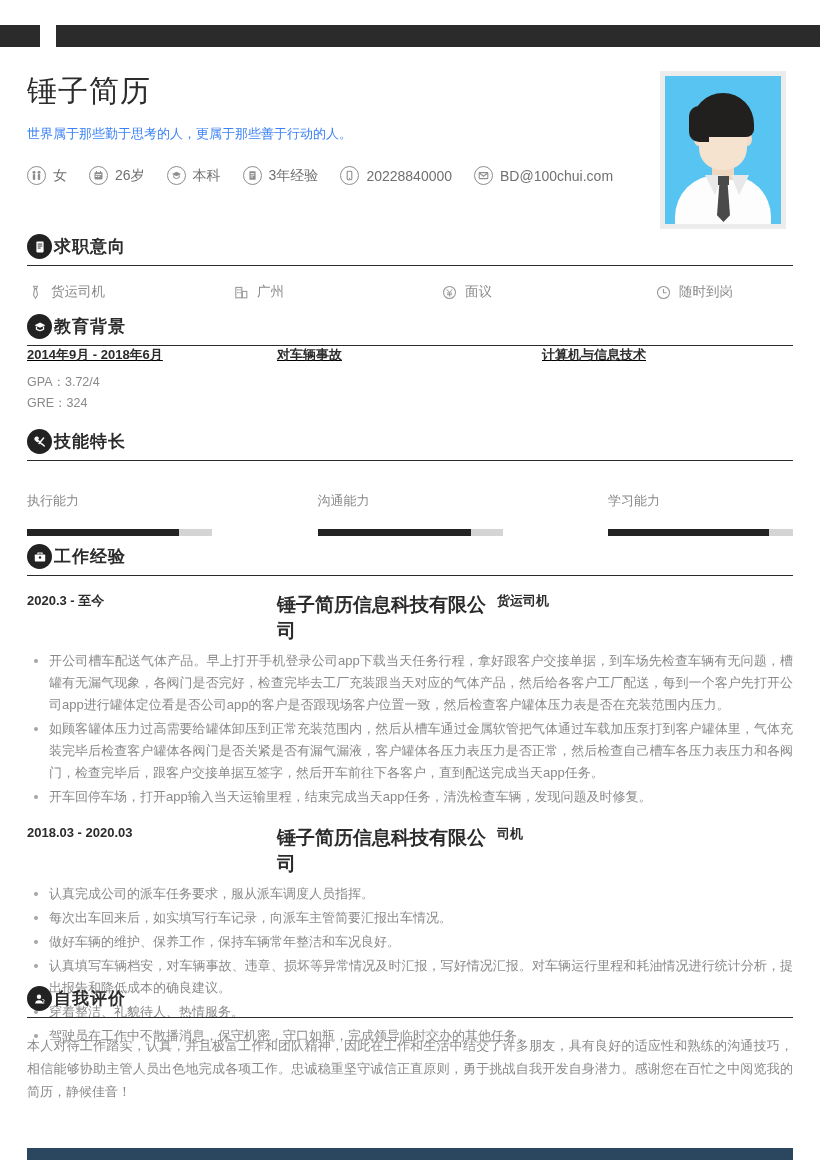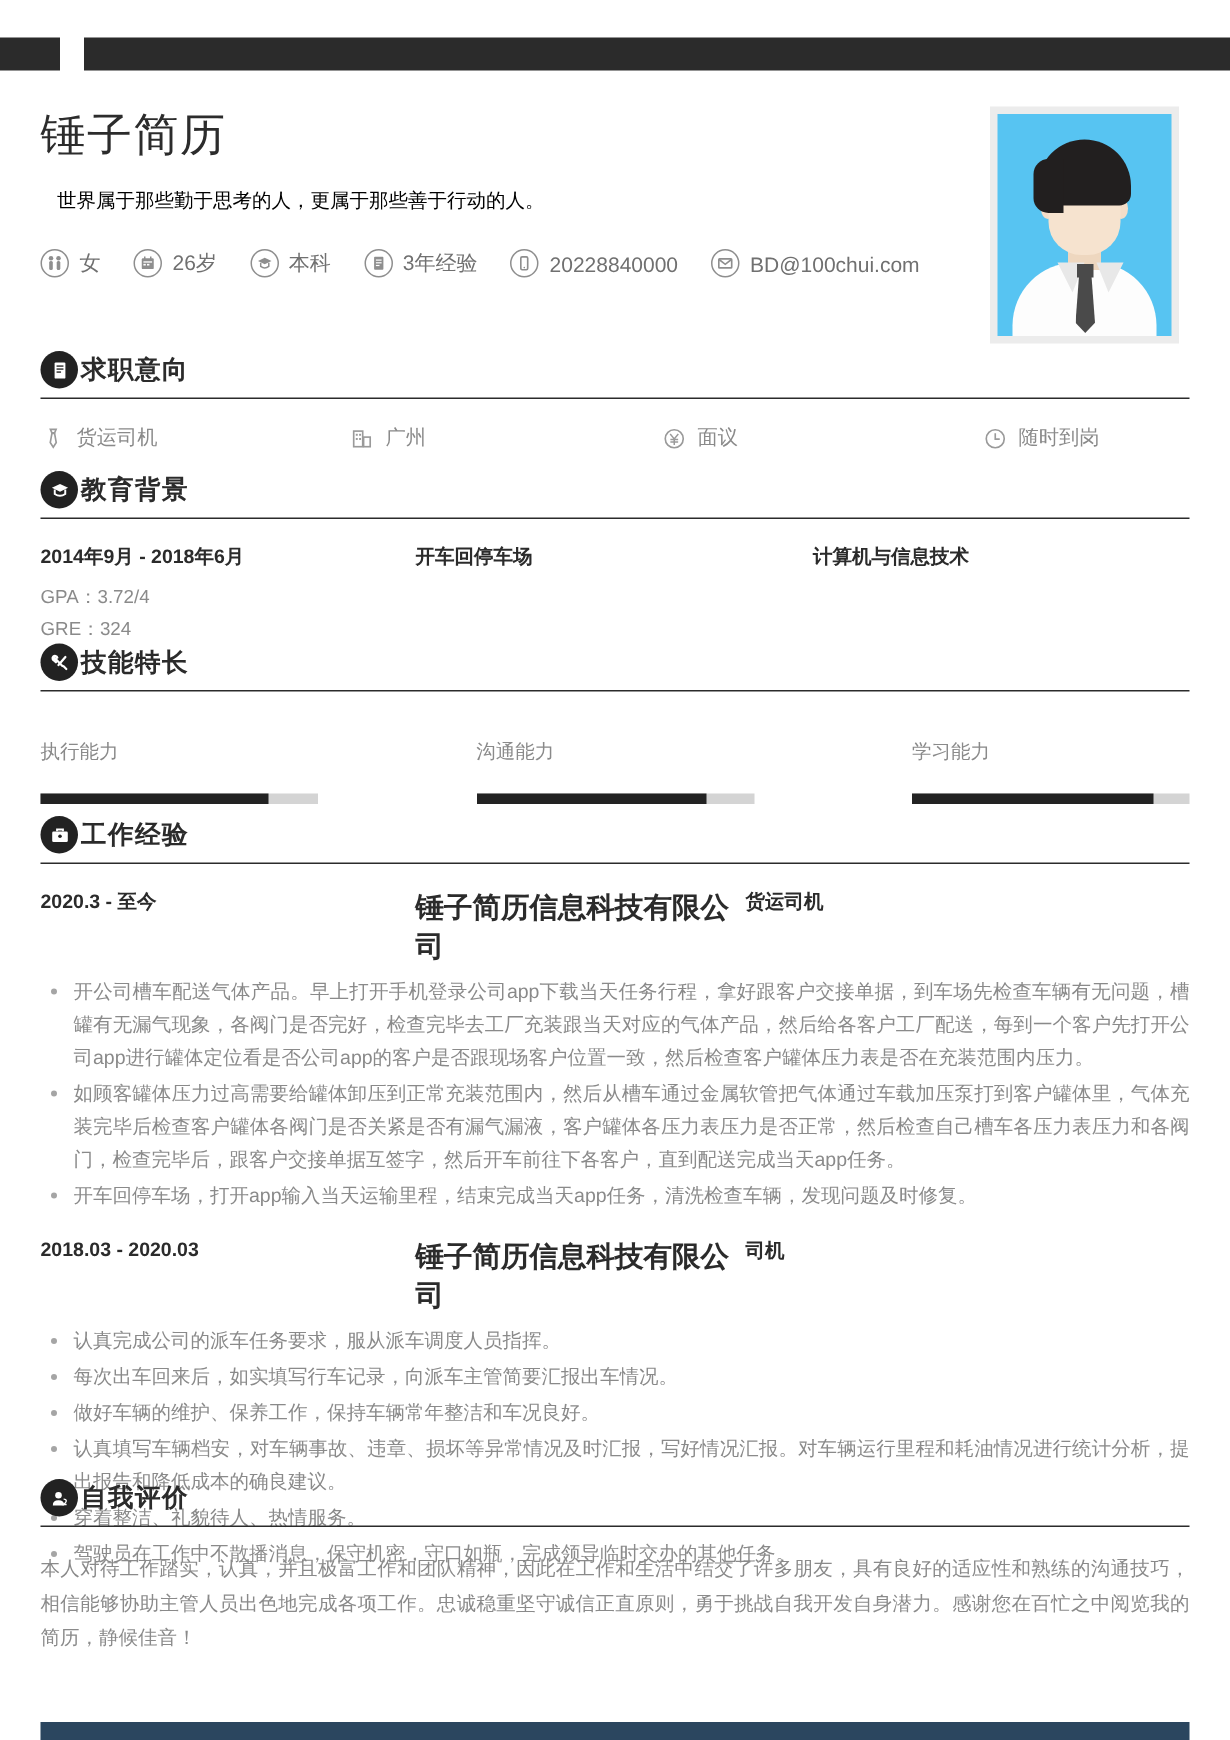--- a/index.html
+++ b/index.html
@@ -12,21 +12,21 @@
   .page { position:relative; width:820px; height:1160px; background:#fff; }
 
   
   .topbar { position:absolute; left:0; top:25px; width:820px; height:22px; }
   .topbar .seg-a { position:absolute; left:0; top:0; width:40px; height:22px; background:#2b2b2b; }
   .topbar .seg-b { position:absolute; left:56px; top:0; width:764px; height:22px; background:#2b2b2b; }
 
   
   .header { position:absolute; left:27px; top:72px; width:766px; }
   .name { font-size:30px; font-weight:400; color:#2c2c2c; letter-spacing:1px; line-height:38px; }
-  .motto { margin-top:14px; font-size:13px; color:#000000; line-height:20px;margin-left:11px; }
+  .motto { margin-top:14px; font-size:13px; color:#3b82f6; line-height:20px; }
 
   .infoline { margin-top:22px; display:flex; align-items:center; flex-wrap:nowrap; }
   .infoitem { display:flex; align-items:center; margin-right:22px; white-space:nowrap; }
   .infoitem .txt { font-size:14px; color:#707070; margin-left:7px; }
 
   .cicon { width:19px; height:19px; border-radius:50%; border:1.4px solid #8e8e8e;
            display:flex; align-items:center; justify-content:center; flex:0 0 auto; }
   .cicon svg { display:block; }
 
   
@@ -63,21 +63,21 @@
   .sec-title { font-size:17px; font-weight:bold; color:#2b2b2b; margin-left:2px; letter-spacing:1px; }
   .sec-rule { margin-top:6px; border-bottom:1.6px solid #2b2b2b; width:100%; }
 
   
   .intent-row { margin-top:17px; display:flex; }
   .intent-cell { display:flex; align-items:center; }
   .intent-cell .txt { font-size:13.5px; color:#8a8a8a; margin-left:7px; white-space:nowrap; }
   .gicon { width:17px; height:17px; flex:0 0 auto; display:flex; align-items:center; justify-content:center; }
 
   
-  .edu-row { margin-top:16px; display:flex; }
+  .edu-row { margin-top:0; display:flex;text-decoration:underline; }
   .edu-date { width:250px; font-size:13px; font-weight:bold; color:#2b2b2b; }
   .edu-school { width:265px; font-size:13px; font-weight:bold; color:#2b2b2b; }
   .edu-major { font-size:13px; font-weight:bold; color:#2b2b2b; }
   .edu-sub { margin-top:8px; font-size:12.5px; color:#8a8a8a; line-height:21px; }
 
   
   .skills-row { margin-top:31px; display:flex; justify-content:space-between; }
   .skill { width:185px; }
   .skill-label { font-size:13px; color:#8a8a8a; }
   .skill-track { margin-top:19px; height:7px; background:#d4d4d4; width:100%; }
@@ -269,21 +269,21 @@
             <path d="M7 2.6 L12.4 5.2 L7 7.8 L1.6 5.2 Z" fill="#fff"></path>
             <path d="M3.5 6.4 V9.3 Q7 11.8 10.5 9.3 V6.4" fill="none" stroke="#fff" stroke-width="1.3"></path>
           </svg>
       </span>
       <span class="sec-title">教育背景</span>
     </div>
     <div class="sec-rule"></div>
 
     <div class="edu-row">
       <div class="edu-date">2014年9月 - 2018年6月</div>
-      <div class="edu-school">开车回停车场</div>
+      <div class="edu-school">对车辆事故</div>
       <div class="edu-major">计算机与信息技术</div>
     </div>
     <div class="edu-sub">
       <div>GPA：3.72/4</div>
       <div>GRE：324</div>
     </div>
   </div>
 
   <div class="section" style="top:429px;">
     <div class="sec-head">

